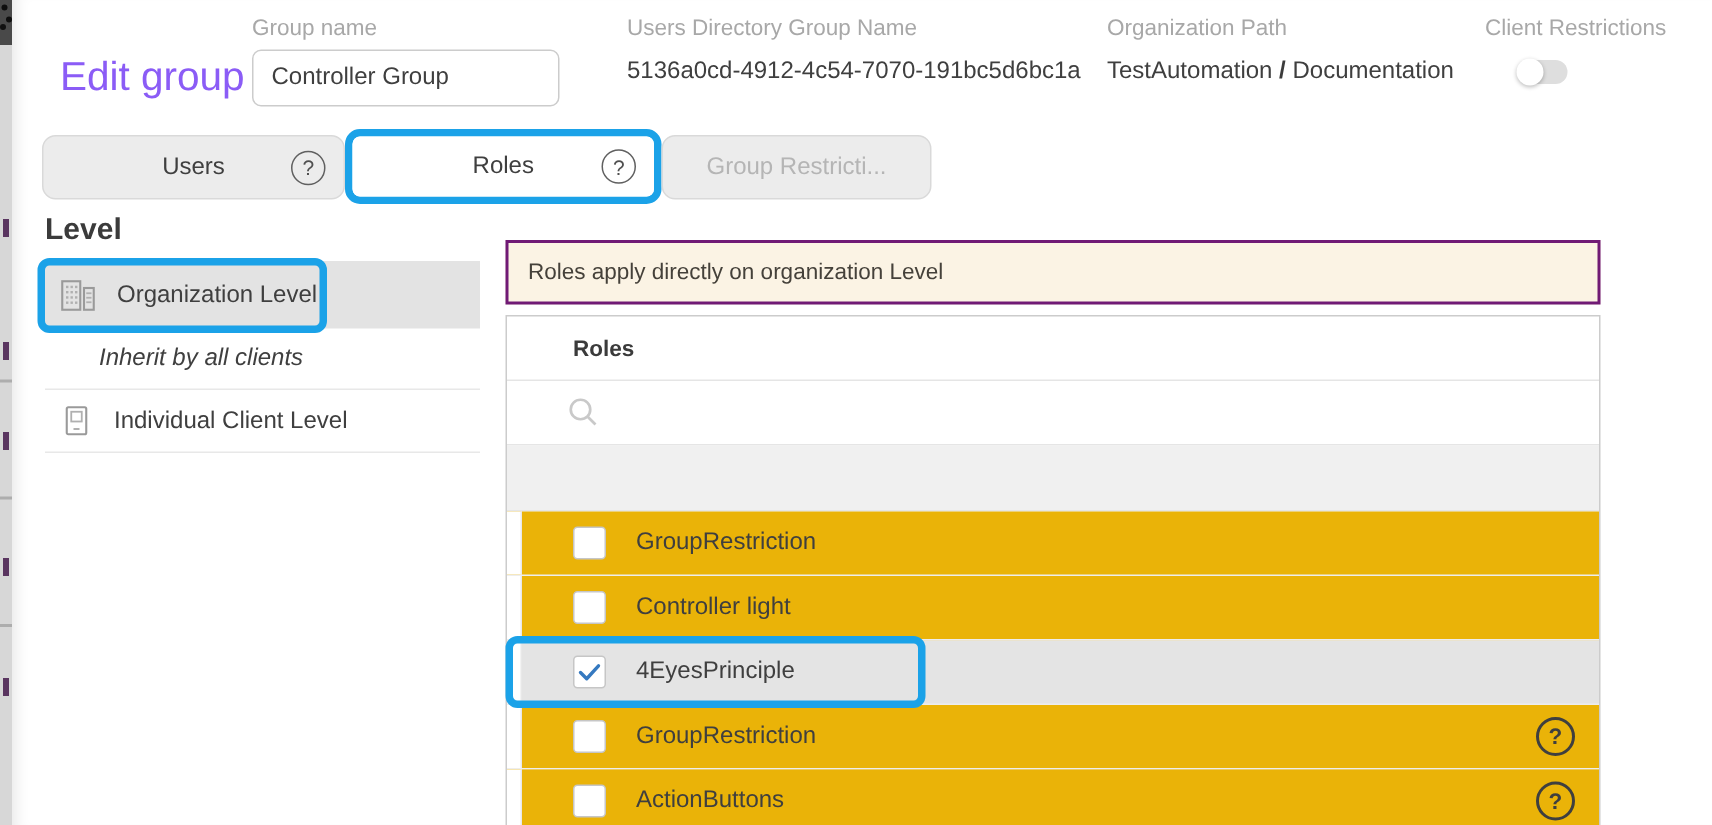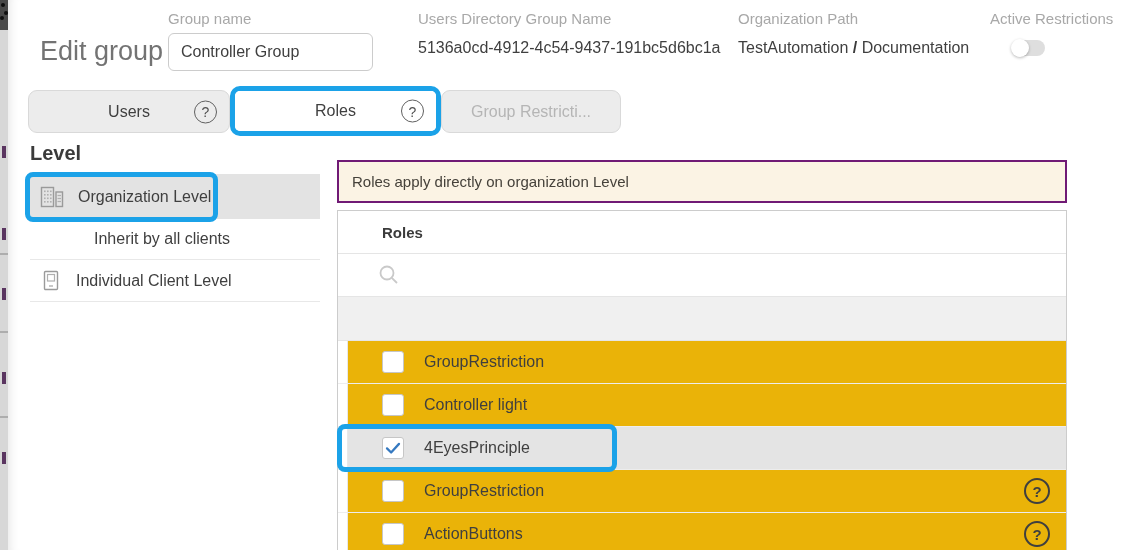--- a/index.html
+++ b/index.html
@@ -31,21 +31,21 @@
   
   .modal {
     position: absolute; left: 8px; top: 0; right: 0; bottom: 0;
     background: #fff;
     box-shadow: inset 10px 0 10px -8px rgba(0,0,0,0.10);
   }
 
   
   .page-title {
     position: absolute; left: 32px; top: 36px;
-    font-size: 27px; font-weight: 400; color: #737373;
+    font-size: 27px; font-weight: 400; color: #8b5cf6;
   }
   .field { position: absolute; top: 10px; }
   .field .f-label { display: block; font-size: 15px; color: #a8a8a8; }
   .field .f-value { display: block; margin-top: 12px; font-size: 16px; color: #3f3f3f; }
   .field-groupname { left: 160px; }
   .field-groupname input {
     margin-top: 6px; width: 205px; height: 38px;
     border: 1px solid #cccccc; border-radius: 6px;
     padding: 0 12px; font-size: 16px; color: #3f3f3f;
     font-family: "Liberation Sans", sans-serif; outline: none; background: #fff;
@@ -94,21 +94,21 @@
   .level-panel { position: absolute; left: 22px; top: 142px; width: 290px; }
   .level-heading { font-size: 20px; font-weight: 700; color: #3b3b3b; margin-bottom: 9px; }
   .level-item {
     position: relative; display: flex; align-items: center;
     font-size: 16px; color: #3f3f3f; cursor: pointer;
   }
   .level-item.selected { height: 45px; background: #e3e3e3; }
   .level-item .lv-icon { margin-left: 10px; display: flex; }
   .level-item .lv-label { margin-left: 14px; }
   .level-item.indent { height: 41px; border-bottom: 1px solid #e8e8e8; }
-  .level-item.indent .lv-label { margin-left: 64px; }
+  .level-item.indent .lv-label { margin-left: 36px; font-style: italic; }
   .level-item.client { height: 42px; border-bottom: 1px solid #e8e8e8; }
   .hl-box {
     position: absolute; border: 5px solid #1ba2e8; border-radius: 8px;
     pointer-events: none; z-index: 5;
   }
   .hl-org { left: -5px; top: -2px; width: 193px; height: 50px; }
 
   
   .roles-panel { position: absolute; left: 329px; top: 160px; width: 730px; }
   .notice {
@@ -172,30 +172,30 @@
 
     <h1 class="page-title">Edit group</h1>
 
     <div class="field field-groupname">
       <span class="f-label">Group name</span>
       <input type="text" value="Controller Group" style="">
     </div>
 
     <div class="field field-ad">
       <span class="f-label">Users Directory Group Name</span>
-      <span class="f-value">5136a0cd-4912-4c54-9437-191bc5d6bc1a</span>
+      <span class="f-value">5136a0cd-4912-4c54-7070-191bc5d6bc1a</span>
     </div>
 
     <div class="field field-org">
       <span class="f-label">Organization Path</span>
       <span class="f-value"><span>TestAutomation</span> <span class="sep">/</span> <span>Documentation</span></span>
     </div>
 
     <div class="field field-restrictions">
-      <span class="f-label">Active Restrictions</span>
+      <span class="f-label">Client Restrictions</span>
       <div class="toggle">
         <div class="knob"></div>
       </div>
     </div>
 
     <div class="tabs">
       <div class="tab tab-users">
         <span class="tab-label">Users</span>
         <span class="help-circle">?</span>
       </div>

